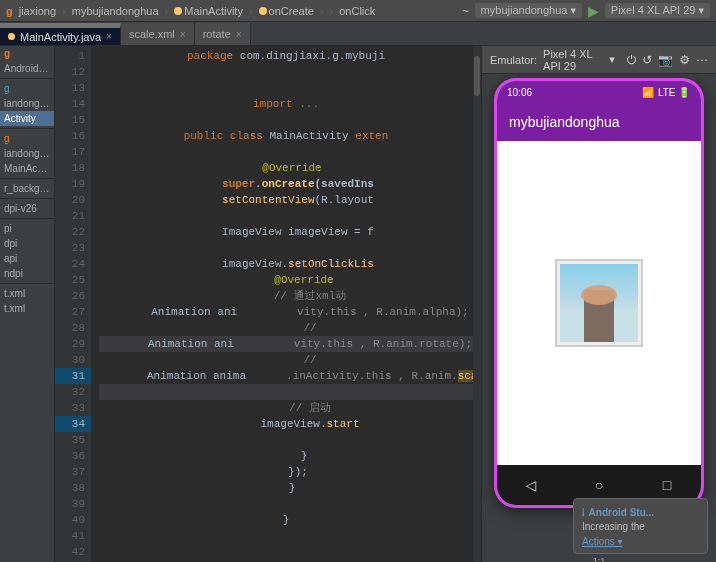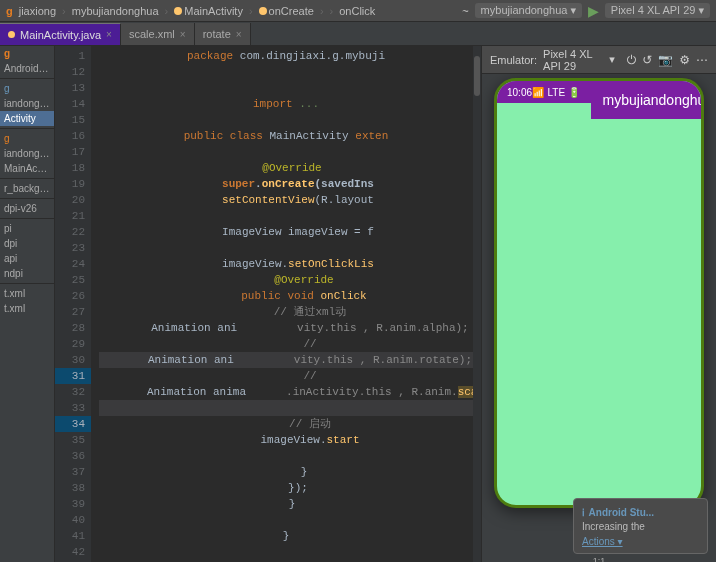--- a/index.html
+++ b/index.html
@@ -42,23 +42,23 @@
       font-size: 11px;
       color: #aaa;
       background: #4a4a4a;
       border-right: 1px solid #2b2b2b;
       display: flex;
       align-items: center;
       gap: 5px;
       cursor: pointer;
     }
     .file-tab.active {
-      background: #4c1d95;
+      background: #0f172a;
       color: #ddd;
-      border-top: 1px solid #737373;
+      border-top: 5px solid #737373;
     }
     .file-tab .close-x {
       font-size: 10px;
       color: #888;
       cursor: pointer;
     }
 
     
     #main {
       display: flex;
@@ -159,26 +159,26 @@
       align-items: center;
       justify-content: flex-start;
       padding: 4px 0;
       overflow: hidden;
     }
 
     
     #phone-frame {
       width: 210px;
       height: 430px;
-      background: #86efac;
+      background: #c4b5fd;
       border-radius: 22px;
-      border: 3px solid #4d7c0f;
-      overflow: hidden;
-      display: flex;
-      flex-direction: row;
+      border: 3px solid #d946ef;
+      overflow: hidden;
+      display: flex;
+      flex-direction: column;
       flex-shrink: 0;
       position: relative;
       box-shadow: 0 4px 16px rgba(0,0,0,0.5);
     }
     #phone-status-bar {
       height: 22px;
       background: #7b1fa2;
       display: flex;
       align-items: center;
       justify-content: space-between;
@@ -391,21 +391,20 @@
         <div class="code-line"><span class="kw">public class</span> <span class="type">MainActivity</span> <span class="kw">exten</span></div>
         <div class="code-line">&nbsp;</div>
         <div class="code-line"><span style="margin-left:12px;" class="ann">@Override</span></div>
         <div class="code-line"><span style="margin-left:24px;font-weight:bold;"><span class="kw">super</span>.<span class="fn">onCreate</span>(savedIns</span></div>
         <div class="code-line"><span style="margin-left:24px;"><span class="fn">setContentView</span>(R.layout</span></div>
         <div class="code-line">&nbsp;</div>
         <div class="code-line"><span style="margin-left:24px;"><span class="type">ImageView</span> imageView = f</span></div>
         <div class="code-line">&nbsp;</div>
         <div class="code-line"><span style="margin-left:24px;">imageView.<span class="fn">setOnClickLis</span></span></div>
         <div class="code-line"><span style="margin-left:36px;" class="ann">@Override</span></div>
-        <div class="code-line"><span style="margin-left:36px;"><span class="kw">public void</span> <span class="fn">onClick</span></span></div>
         <div class="code-line comment"><span style="margin-left:48px;">// 通过xml动</span></div>
         <div class="code-line"><span style="margin-left:48px;"><span class="type">Animation</span> ani<span style="color:#888;margin-left:60px;">vity.this , R.anim.alpha);</span></span></div>
         <div class="code-line comment"><span style="margin-left:48px;">//</span></div>
         <div class="code-line highlight-line"><span style="margin-left:48px;"><span class="type">Animation</span> ani<span style="color:#888;margin-left:60px;">vity.this , R.anim.rotate);</span></span></div>
         <div class="code-line comment"><span style="margin-left:48px;">//</span></div>
         <div class="code-line"><span style="margin-left:48px;"><span class="type">Animation</span> anima<span style="color:#888;margin-left:40px;">.inActivity.this , R.anim.</span><span class="yellow-bg" style="color:#ffc66d;">scale</span></span></div>
         <div class="code-line highlight-line">&nbsp;</div>
         <div class="code-line comment"><span style="margin-left:48px;">// 启动</span></div>
         <div class="code-line"><span style="margin-left:48px;">imageView.<span class="fn">start</span></span></div>
         <div class="code-line">&nbsp;</div>

